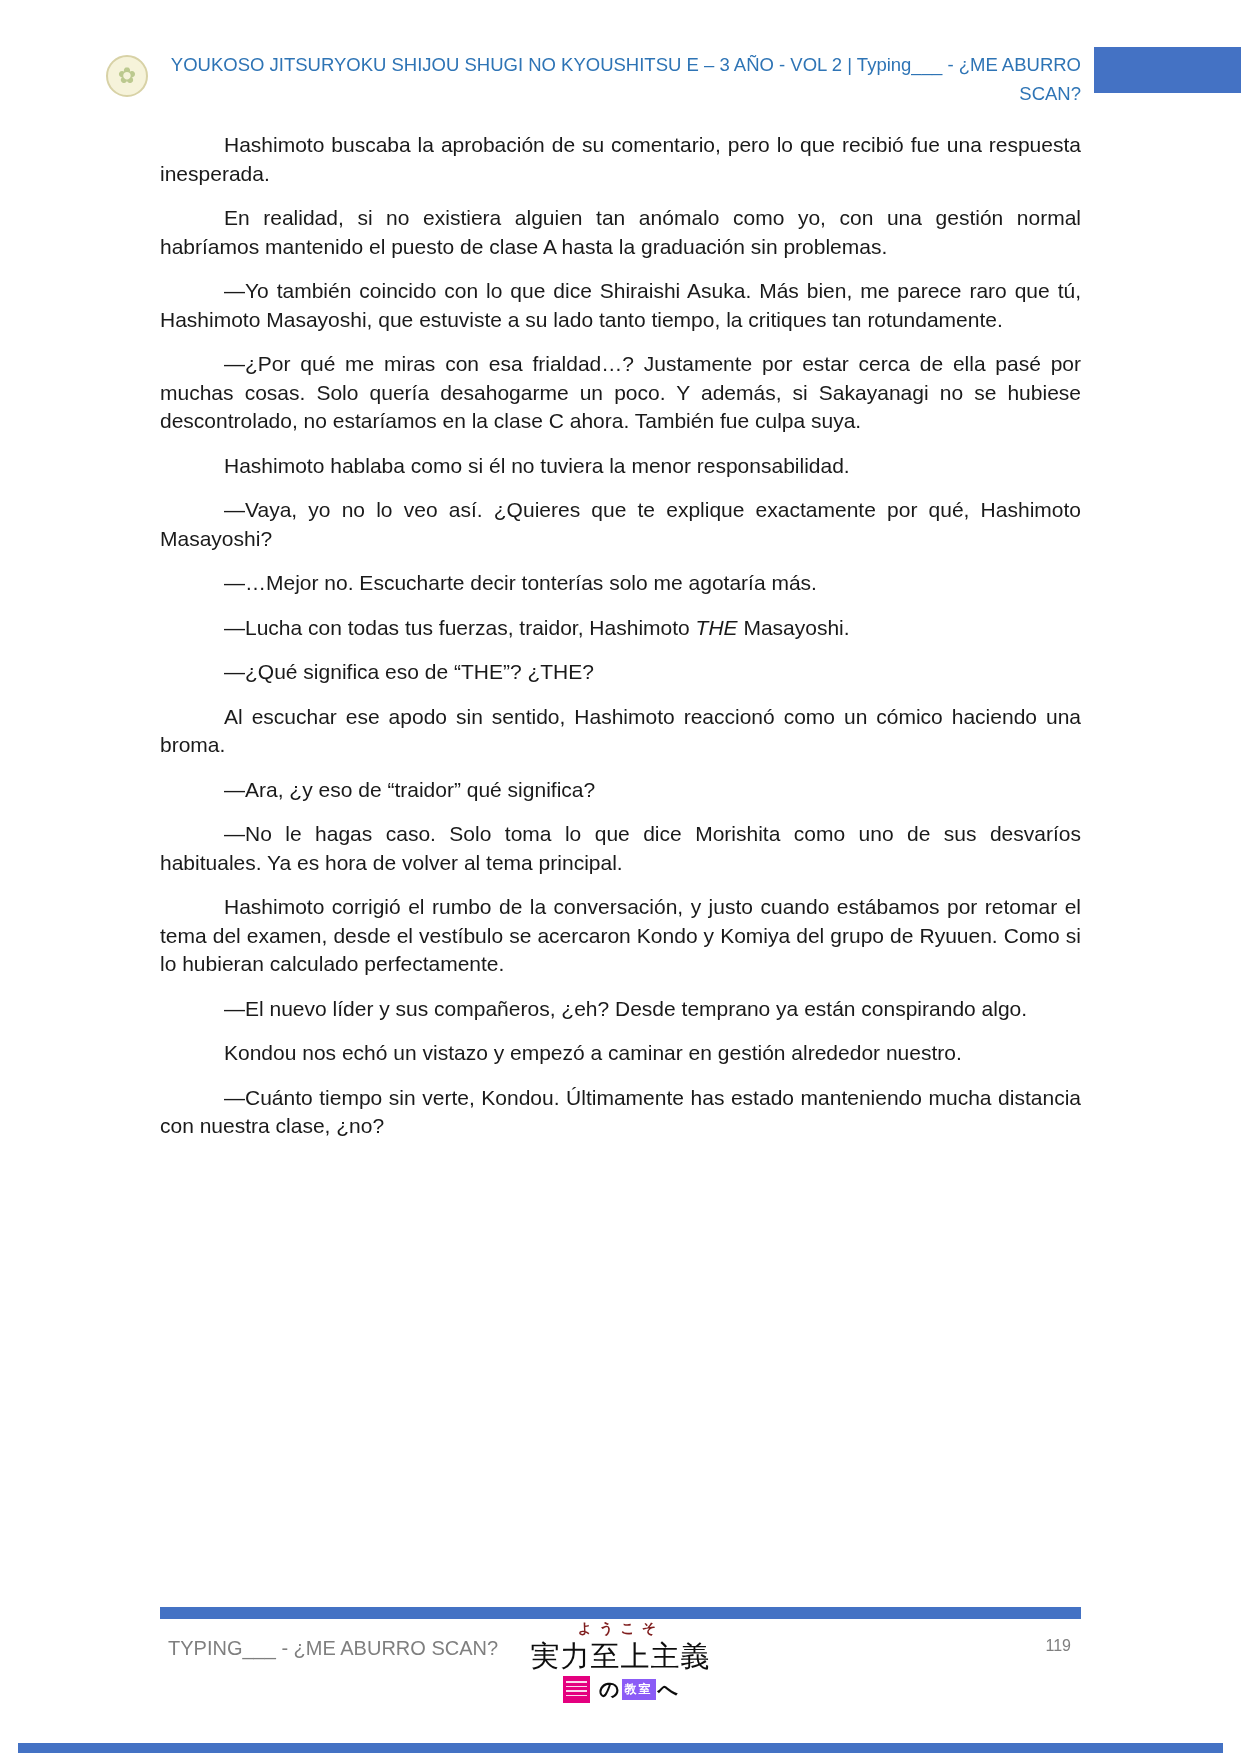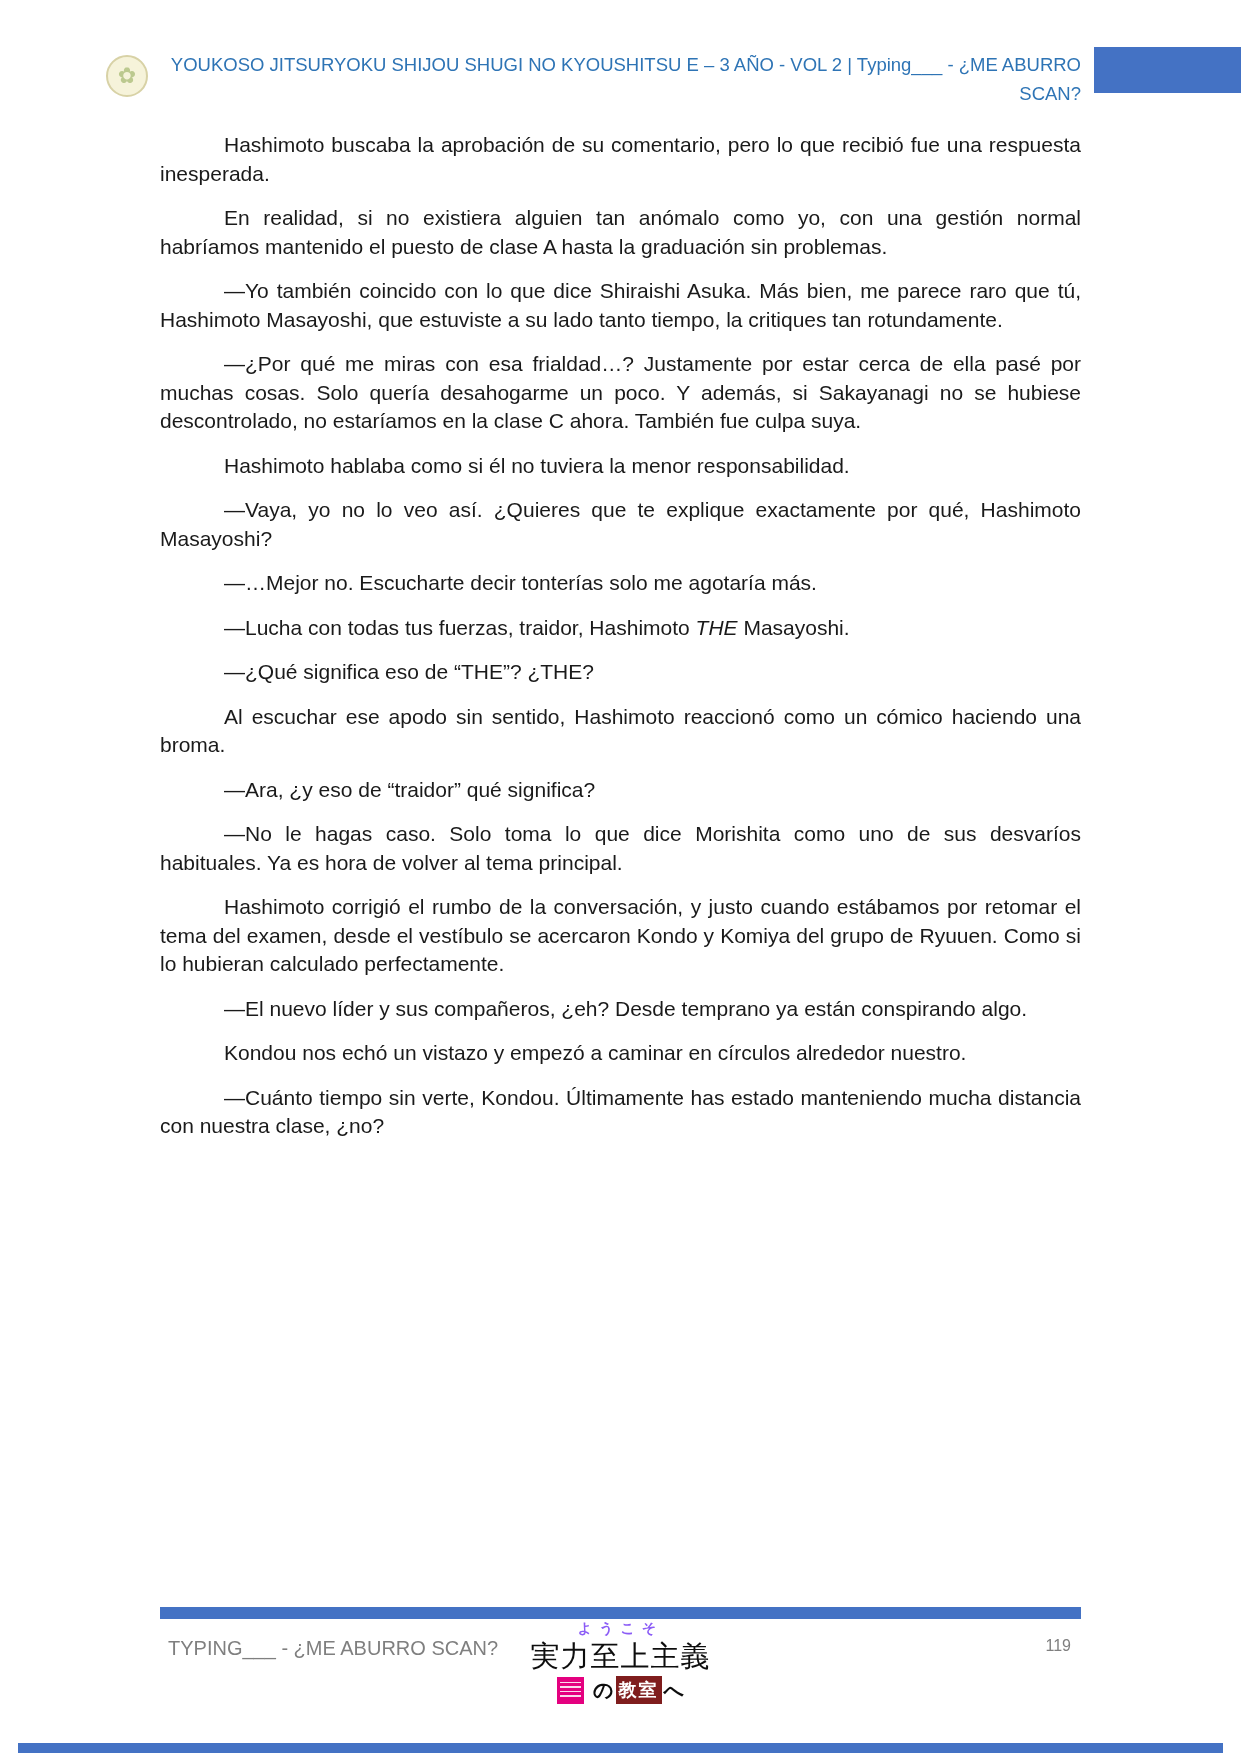--- a/index.html
+++ b/index.html
@@ -52,35 +52,35 @@
     color:var(--footer-text);font-size:20px;
   }
   .page-number{
     position:absolute;top:1637px;right:170px;
     color:var(--footer-text);font-size:16px;text-align:right;
   }
   .footer-logo{
     position:absolute;top:1620px;left:50%;transform:translateX(-50%);
     width:220px;text-align:center;color:#111;
   }
-  .logo-top{font-size:14px;letter-spacing:7px;color:#8b5cf6;font-weight:700;}
+  .logo-top{font-size:14px;letter-spacing:7px;color:#7f1d1d;font-weight:700;}
   .logo-mid{font-size:29px;font-weight:400;letter-spacing:1px;line-height:36px;color:#0d0d0d;}
   .logo-bottom{display:flex;align-items:center;justify-content:center;gap:2px;margin-top:2px;}
   .pink-box{
     width:27px;height:27px;background:var(--logo-pink);
     margin-right:7px;position:relative;flex:0 0 auto;
   }
   .pink-box::after{
     content:"";position:absolute;left:3px;right:3px;top:5px;bottom:5px;
     background:repeating-linear-gradient(#ffffff 0 1.5px, transparent 1.5px 4.5px);
     opacity:.85;
   }
   .logo-small{font-size:20px;font-weight:700;color:#0d0d0d;}
   .kanji-box{
-    background:#7f1d1d;color:#ffffff;font-size:18px;font-weight:700;
+    background:#8b5cf6;color:#ffffff;font-size:12px;font-weight:700;
     padding:2px 3px;letter-spacing:2px;
   }
   .bottom-bar{
     position:absolute;bottom:2px;left:18px;width:1205px;height:10px;
     background:var(--accent-blue);
   }
 </style>
 </head>
 <body>
 
@@ -98,21 +98,21 @@
     <p>Hashimoto hablaba como si él no tuviera la menor responsabilidad.</p>
     <p>—Vaya, yo no lo veo así. ¿Quieres que te explique exactamente por qué, Hashimoto Masayoshi?</p>
     <p>—…Mejor no. Escucharte decir tonterías solo me agotaría más.</p>
     <p><span>—Lucha con todas tus fuerzas, traidor, Hashimoto </span><em>THE</em><span> Masayoshi.</span></p>
     <p>—¿Qué significa eso de “THE”? ¿THE?</p>
     <p>Al escuchar ese apodo sin sentido, Hashimoto reaccionó como un cómico haciendo una broma.</p>
     <p>—Ara, ¿y eso de “traidor” qué significa?</p>
     <p>—No le hagas caso. Solo toma lo que dice Morishita como uno de sus desvaríos habituales. Ya es hora de volver al tema principal.</p>
     <p>Hashimoto corrigió el rumbo de la conversación, y justo cuando estábamos por retomar el tema del examen, desde el vestíbulo se acercaron Kondo y Komiya del grupo de Ryuuen. Como si lo hubieran calculado perfectamente.</p>
     <p>—El nuevo líder y sus compañeros, ¿eh? Desde temprano ya están conspirando algo.</p>
-    <p>Kondou nos echó un vistazo y empezó a caminar en círculos alrededor nuestro.</p>
+    <p>Kondou nos echó un vistazo y empezó a caminar en gestión alrededor nuestro.</p>
     <p>—Cuánto tiempo sin verte, Kondou. Últimamente has estado manteniendo mucha distancia con nuestra clase, ¿no?</p>
   </main>
 
   <div class="footer-bar"></div>
 
   <span class="footer-left">TYPING___ - ¿ME ABURRO SCAN?</span>
 
   <div class="footer-logo">
     <div class="logo-top">ようこそ</div>
     <div class="logo-mid">実力至上主義</div>

